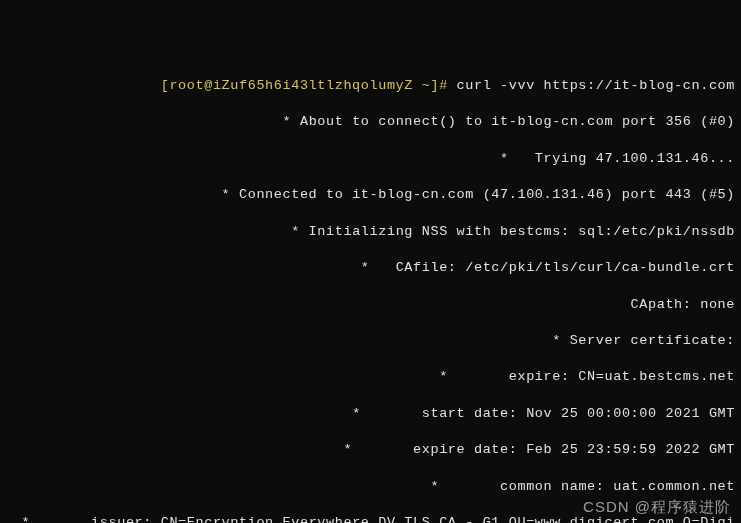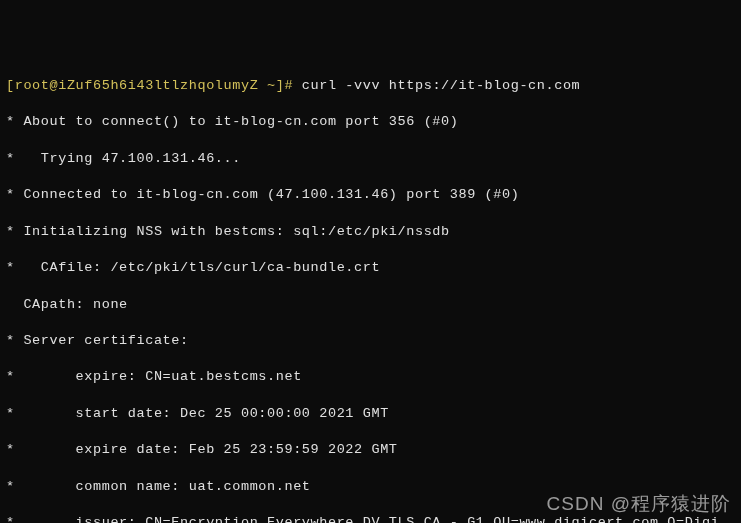--- a/index.html
+++ b/index.html
@@ -1,18 +1,19 @@
 <!DOCTYPE html>
 <html><head>
   <meta charset="utf-8">
   <style>
     * {
       margin: 0;
       padding: 0;
       box-sizing: border-box;
+      text-align: right;
     }
     body {
       background: #0c0c0c;
       color: #e0e0e0;
       font-family: 'Consolas', 'Courier New', monospace;
       font-size: 13.5px;
       line-height: 1.35;
       padding: 4px 6px;
       width: 741px;
       height: 523px;
@@ -23,39 +24,39 @@
     }
     .line { white-space: pre; }
     .prompt-yellow { color: #d4c25a; }
     .watermark {
       position: absolute;
       right: 10px;
       bottom: 6px;
       color: #c9c9c9;
       opacity: 0.75;
       font-family: sans-serif;
-      font-size: 19px;
+      font-size: 15px;
       letter-spacing: 1px;
     }
   </style>
 </head>
 <body>
 
 
 
 <div class="line"><span class="prompt-yellow">[root@iZuf65h6i43ltlzhqolumyZ ~]# </span><span>curl -vvv https://it-blog-cn.com</span></div>
 <div class="line">* About to connect() to it-blog-cn.com port 356 (#0)</div>
 <div class="line">*   Trying 47.100.131.46...</div>
-<div class="line">* Connected to it-blog-cn.com (47.100.131.46) port 389 (#0)</div>
+<div class="line">* Connected to it-blog-cn.com (47.100.131.46) port 443 (#5)</div>
 <div class="line">* Initializing NSS with bestcms: sql:/etc/pki/nssdb</div>
 <div class="line">*   CAfile: /etc/pki/tls/curl/ca-bundle.crt</div>
 <div class="line">  CApath: none</div>
 <div class="line">* Server certificate:</div>
 <div class="line">*       expire: CN=uat.bestcms.net</div>
-<div class="line">*       start date: Dec 25 00:00:00 2021 GMT</div>
+<div class="line">*       start date: Nov 25 00:00:00 2021 GMT</div>
 <div class="line">*       expire date: Feb 25 23:59:59 2022 GMT</div>
 <div class="line">*       common name: uat.common.net</div>
 <div class="line">*       issuer: CN=Encryption Everywhere DV TLS CA - G1,OU=www.digicert.com,O=Digi</div>
 
 
 
 
 
 <div class="line"></div>
 

